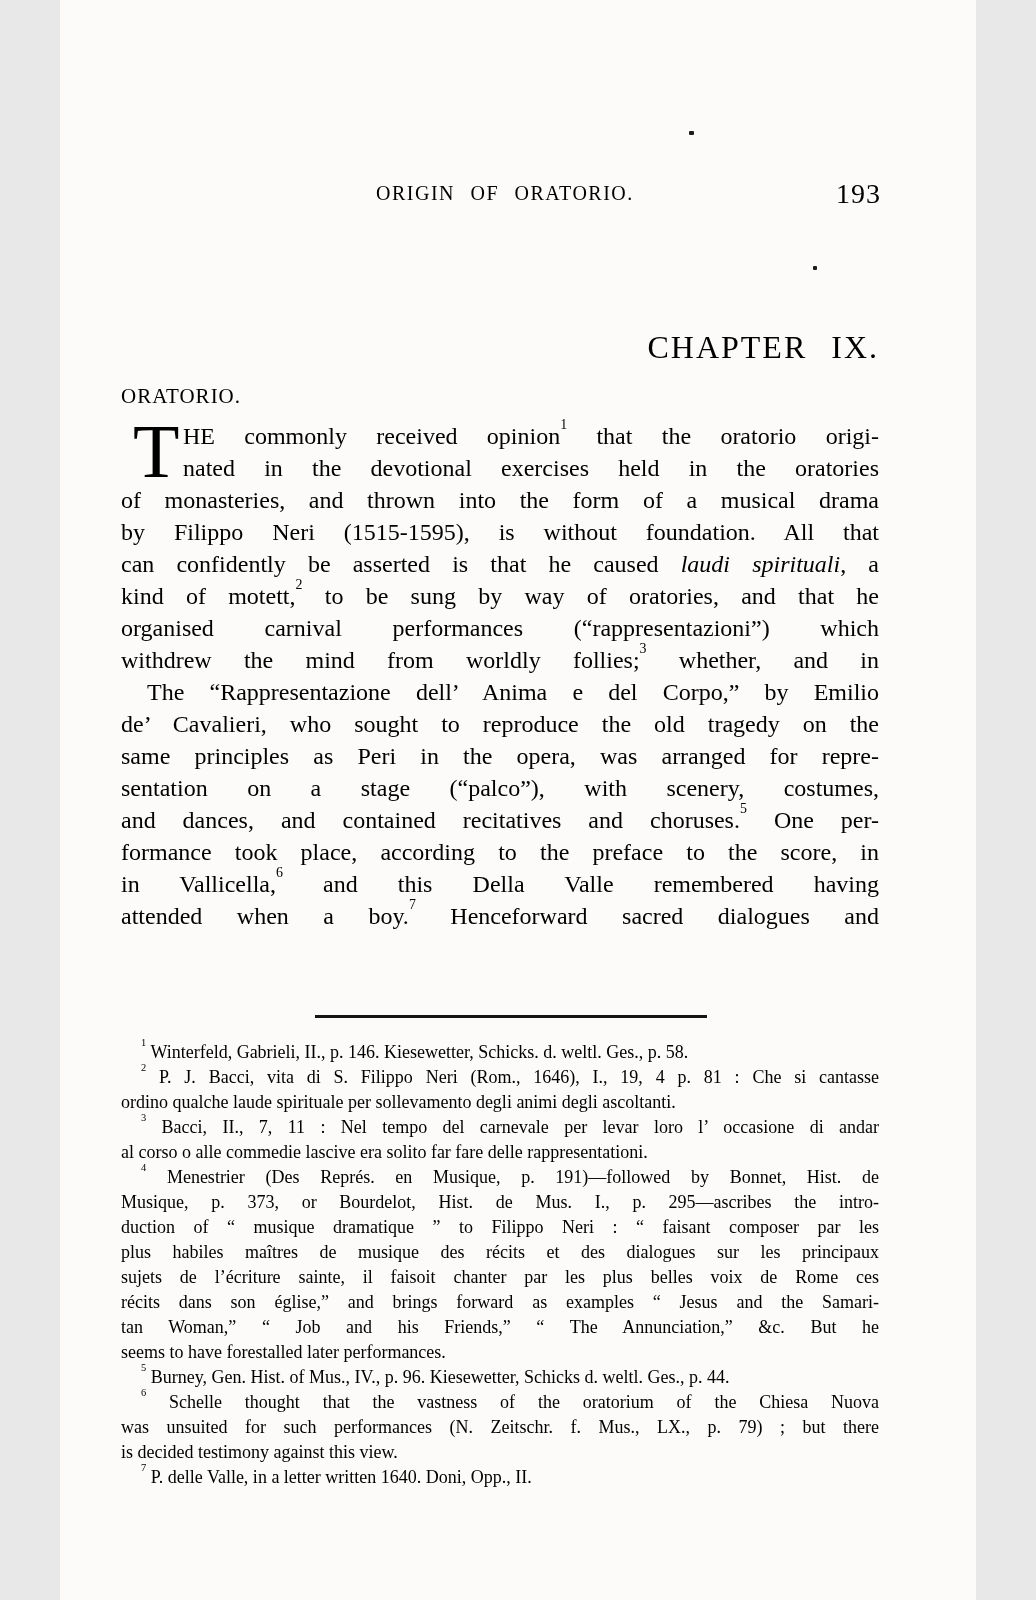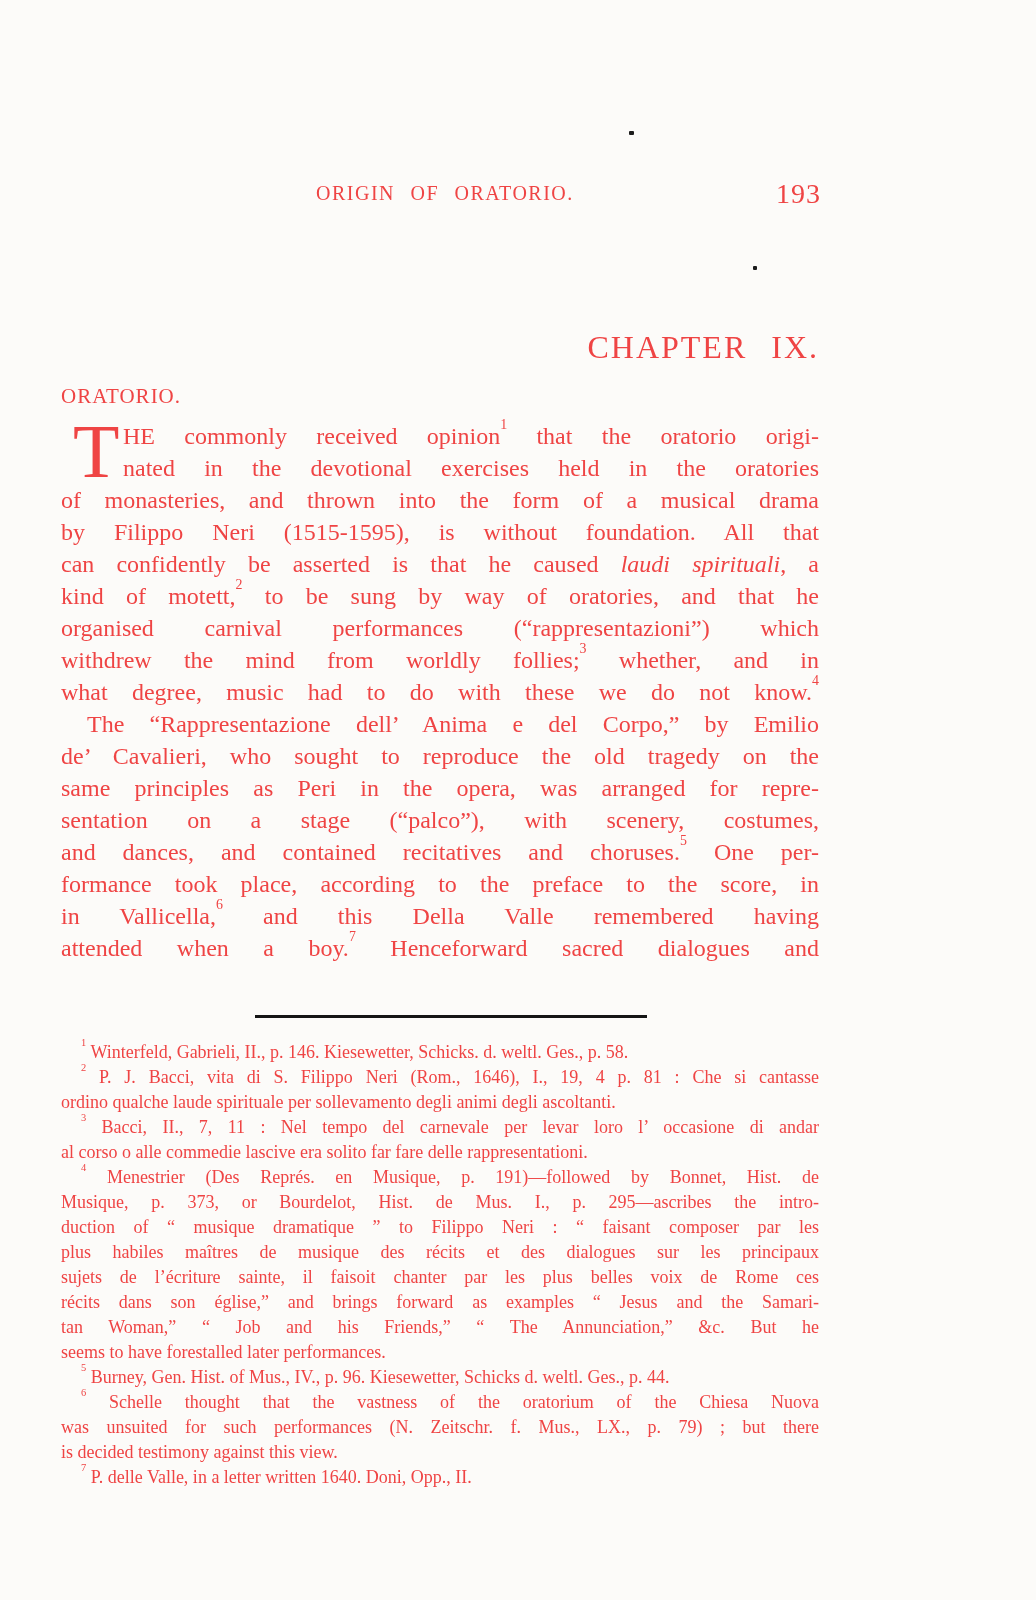--- a/index.html
+++ b/index.html
@@ -1,21 +1,21 @@
 <!DOCTYPE html>
 <html><head>
 <meta charset="utf-8">
 <style>
   html,body{margin:0;padding:0;background:#e8e8e8;}
   .page{
     position:relative;
-    width:1036px;height:1600px;
+    width:916px;height:1600px;
     margin:0 auto;
     background:#fcfbf9;
-    color:#ef4444;
+    color:#000000;
     font-family:"Liberation Serif", serif;
     overflow:hidden;
   }
   
   .running-header{position:absolute;top:178px;left:0;width:1036px;height:30px;}
   .running-title{
     position:absolute;left:316px;top:4px;
     font-size:20px;letter-spacing:1.5px;word-spacing:9px;
     white-space:nowrap;
   }
@@ -93,21 +93,20 @@
       <div class="para">
         <span class="dropcap">T</span>
         <div class="line"><span>HE commonly received opinion</span><sup>1</sup><span> that the oratorio origi-</span></div>
         <div class="line"><span>nated in the devotional exercises held in the oratories</span></div>
         <div class="line"><span>of monasteries, and thrown into the form of a musical drama</span></div>
         <div class="line"><span>by Filippo Neri (1515-1595), is without foundation. All that</span></div>
         <div class="line"><span>can confidently be asserted is that he caused </span><i>laudi spirituali</i><span>, a</span></div>
         <div class="line"><span>kind of motett,</span><sup>2</sup><span> to be sung by way of oratories, and that he</span></div>
         <div class="line"><span>organised carnival performances (“rappresentazioni”) which</span></div>
         <div class="line"><span>withdrew the mind from worldly follies;</span><sup>3</sup><span> whether, and in</span></div>
-        <div class="line"><span>what degree, music had to do with these we do not know.</span><sup>4</sup></div>
       </div>
       <div class="para indent">
         <div class="line"><span>The “Rappresentazione dell’ Anima e del Corpo,” by Emilio</span></div>
         <div class="line"><span>de’ Cavalieri, who sought to reproduce the old tragedy on the</span></div>
         <div class="line"><span>same principles as Peri in the opera, was arranged for repre-</span></div>
         <div class="line"><span>sentation on a stage (“palco”), with scenery, costumes,</span></div>
         <div class="line"><span>and dances, and contained recitatives and choruses.</span><sup>5</sup><span> One per-</span></div>
         <div class="line"><span>formance took place, according to the preface to the score, in</span></div>
         <div class="line"><span>in Vallicella,</span><sup>6</sup><span> and this Della Valle remembered having</span></div>
         <div class="line"><span>attended when a boy.</span><sup>7</sup><span> Henceforward sacred dialogues and</span></div>

